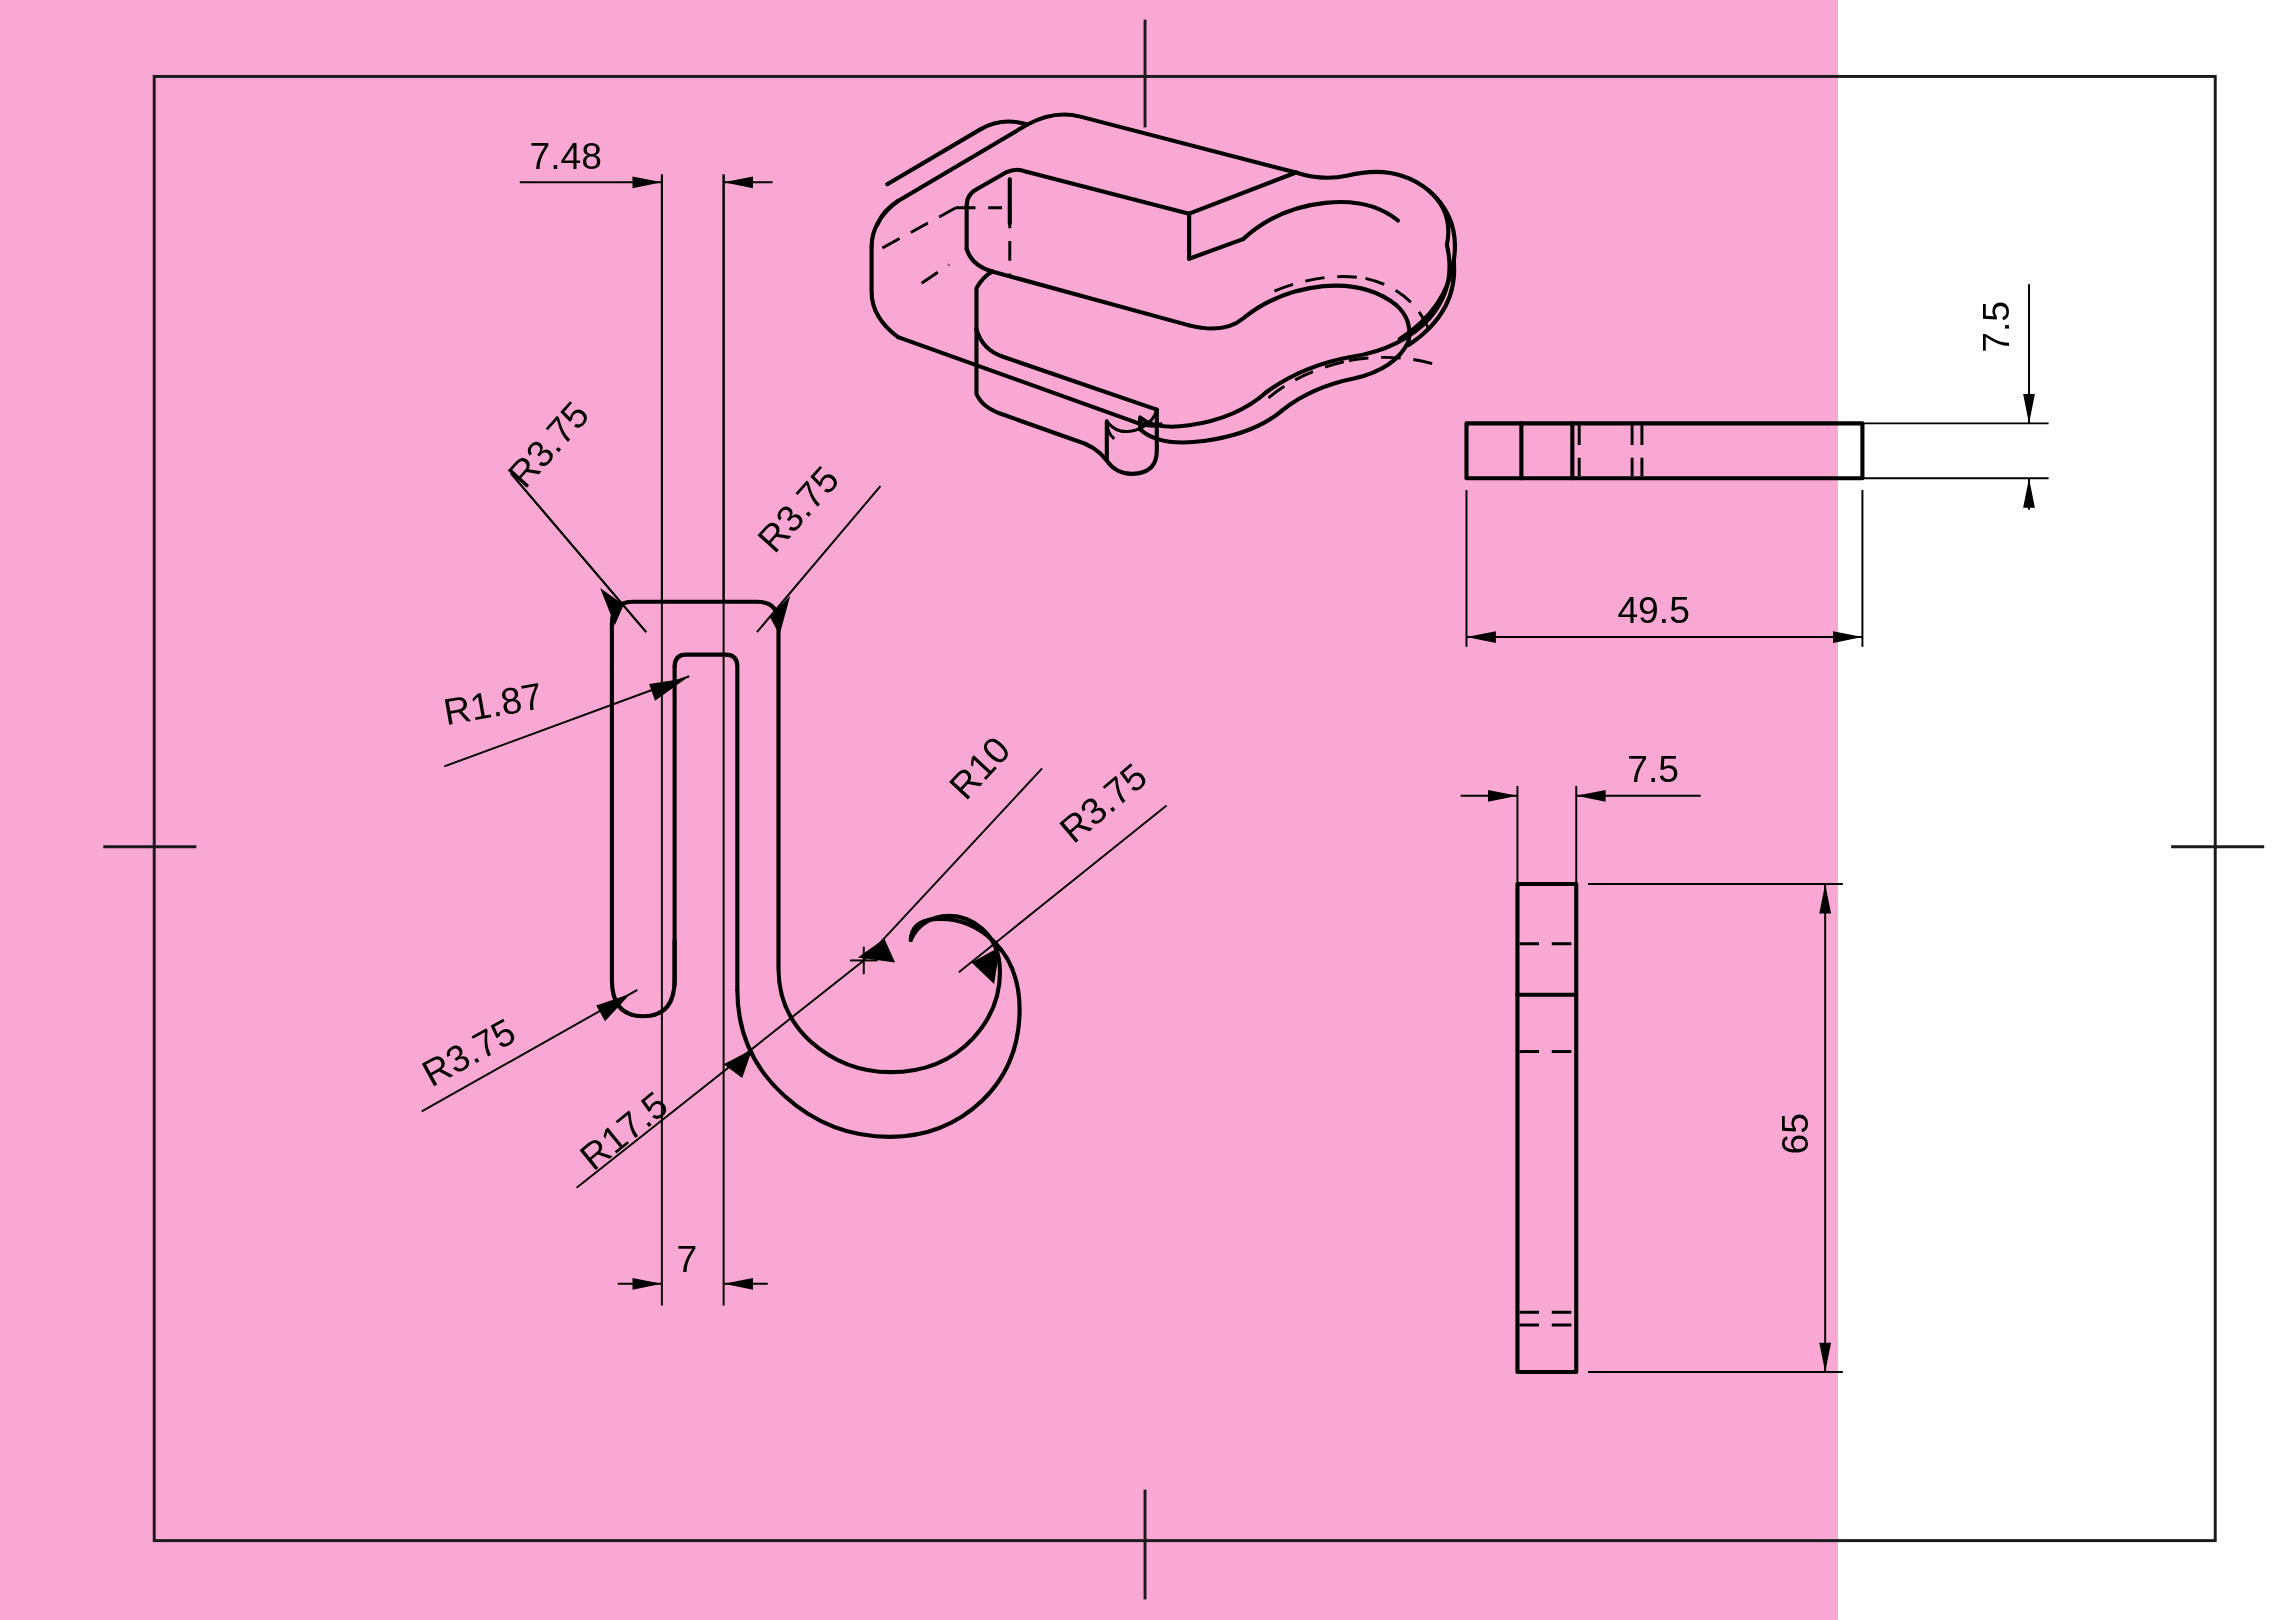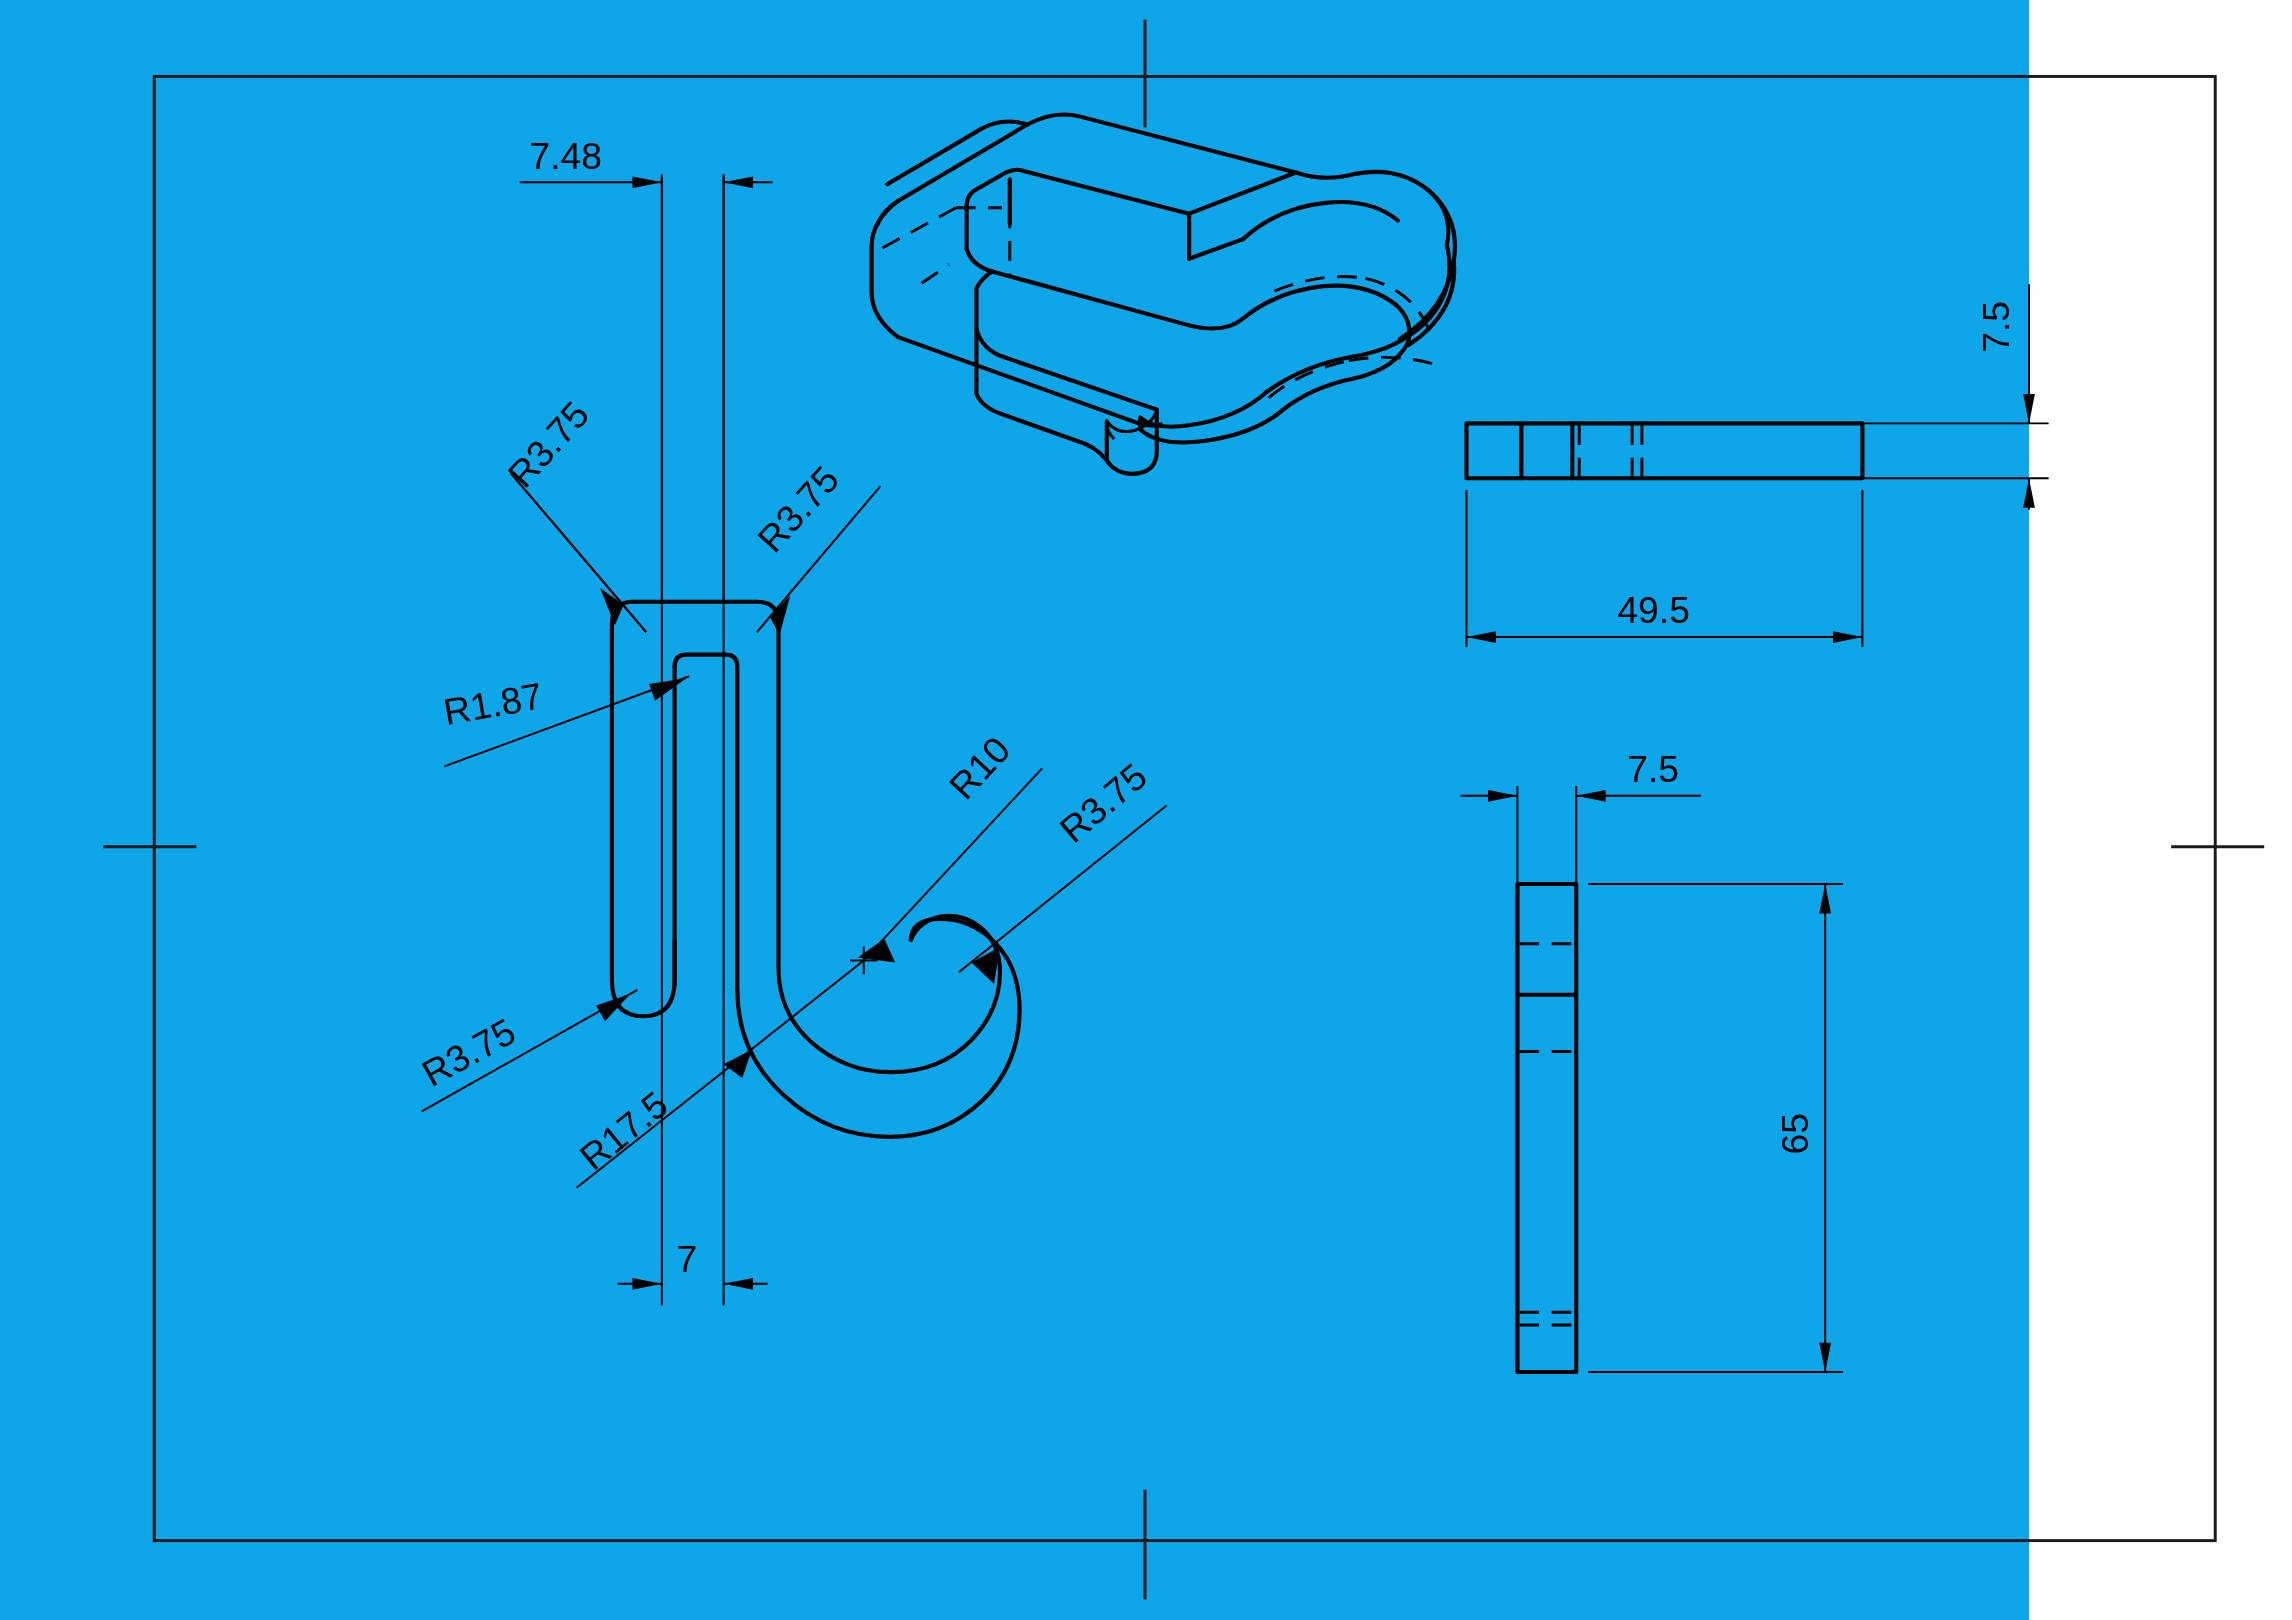--- a/index.html
+++ b/index.html
@@ -8,23 +8,23 @@
     background: #ffffff;
   }
   body {
     width: 2293px;
     height: 1620px;
     font-family: "Liberation Sans", sans-serif;
     overflow: hidden;
   }
   #sheet {
     position: relative;
-    width: 2029px;
+    width: 1838px;
     height: 1620px;
-    background: #0ea5e9;
+    background: #f9a8d4;
   }
   svg.drawing {
     position: absolute;
     left: 0;
     top: 0;
     width: 2293px;
     height: 1620px;
   }
   .obj {
     fill: none;

